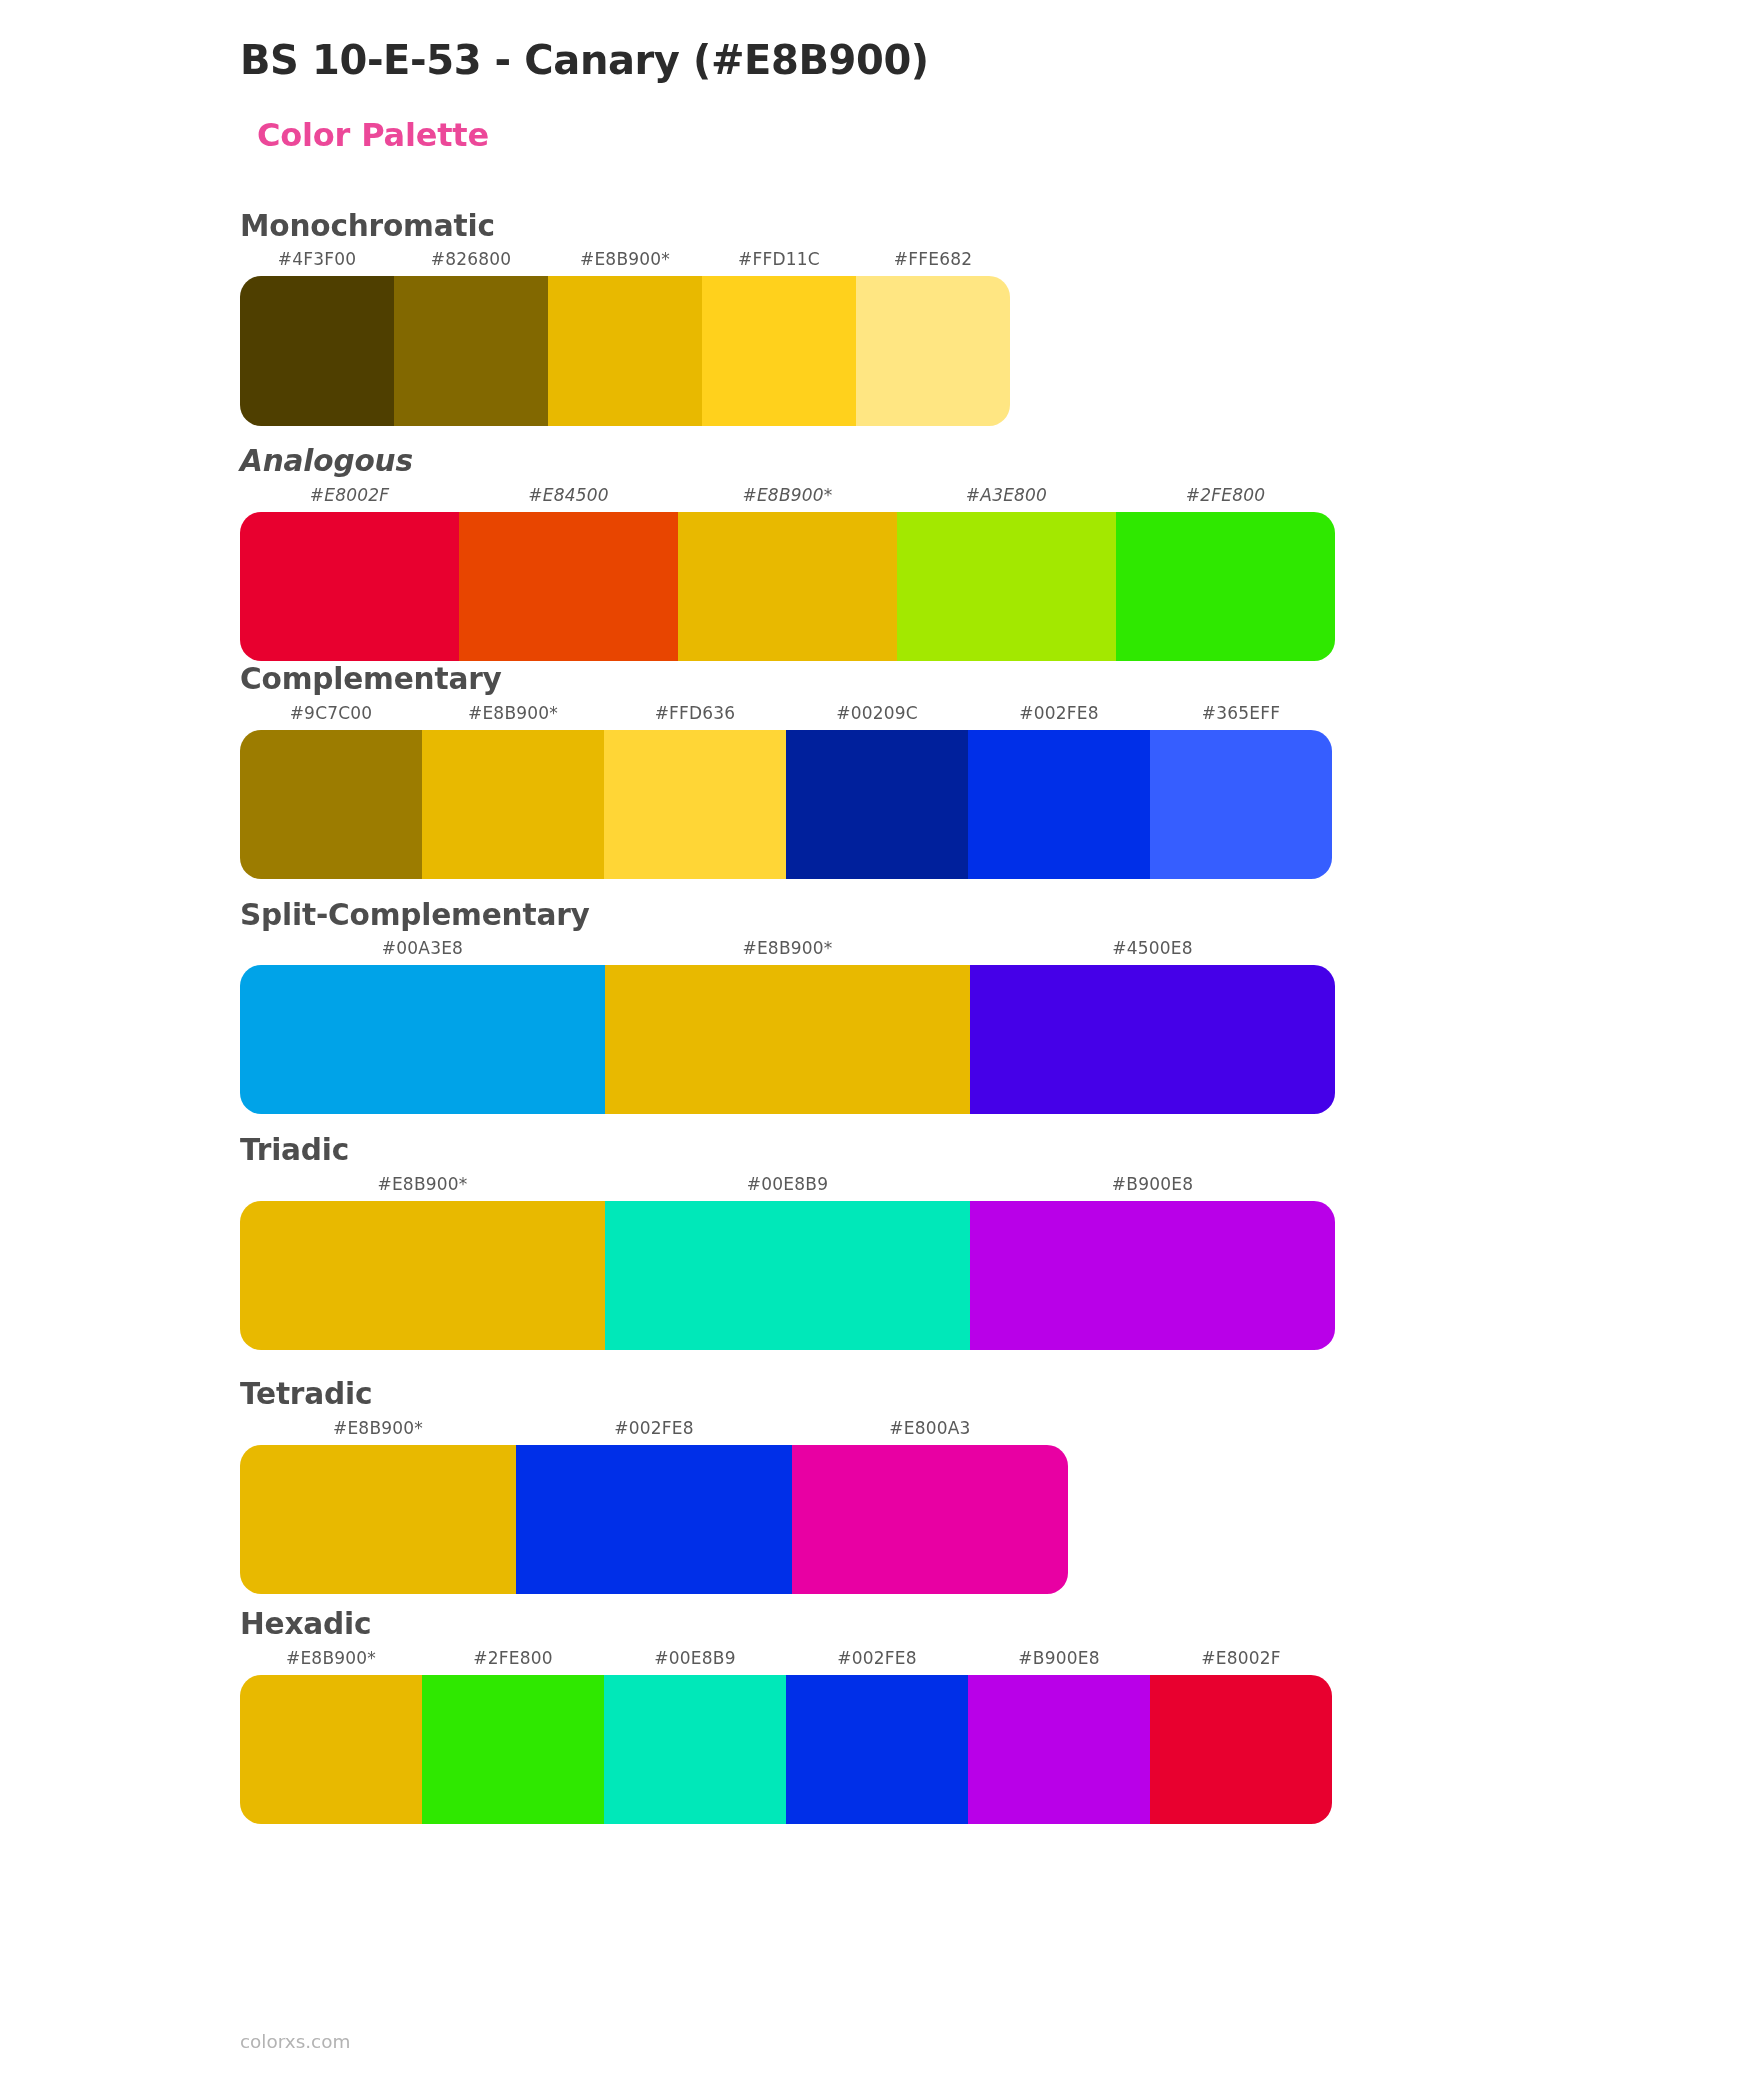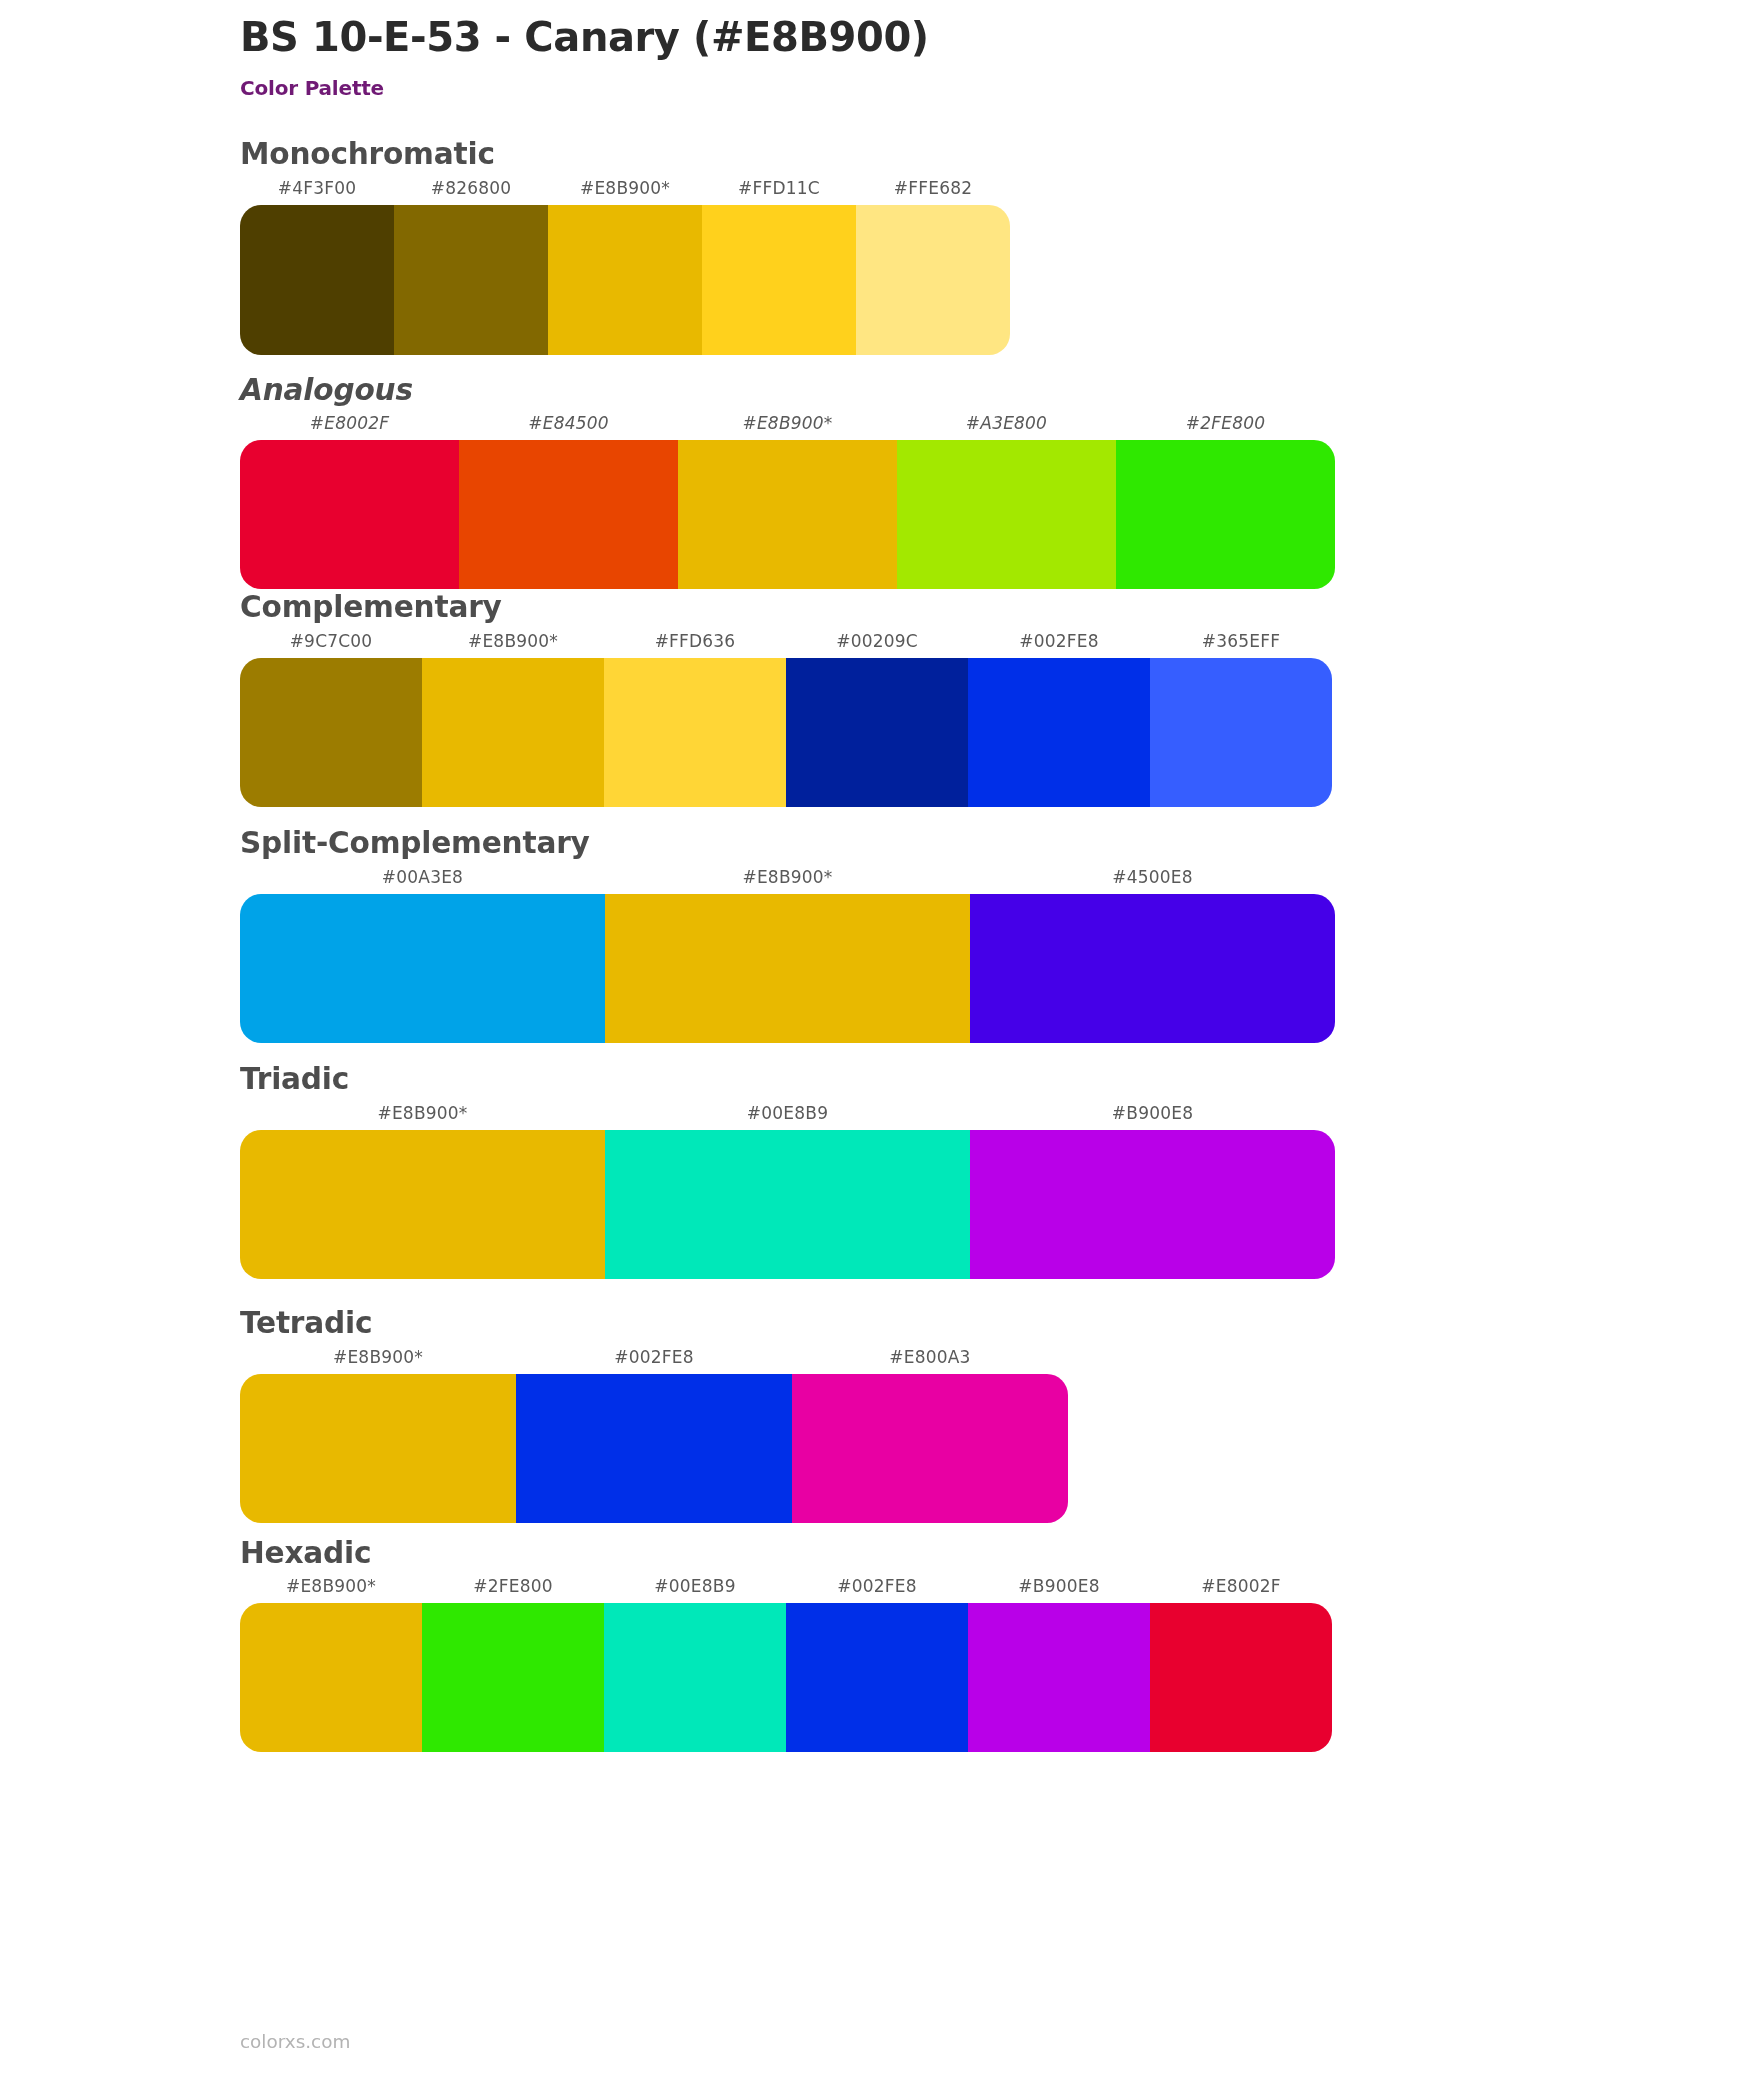--- a/index.html
+++ b/index.html
@@ -15,38 +15,38 @@
     overflow: hidden;
   }
   .page {
     position: relative;
     width: 1757px;
     height: 2077px;
     box-sizing: border-box;
     padding: 0 0 0 240px;
   }
   .page-header {
-    padding-top: 9px;
+    padding-top: 32px;
   }
   .page-title {
     font-size: 40px;
     font-weight: 700;
     color: #2b2b2b;
     letter-spacing: -0.4px;
     line-height: 1.12;
     margin: 0;
     padding-top: 6.4px;
   }
   .page-subtitle {
-    font-size: 20px;
+    font-size: 32px;
     font-weight: 700;
-    color: #701a75;
+    color: #ec4899;
     letter-spacing: -0.2px;
     line-height: 1.2;
-    margin: 0;
+    margin: 17px;
     padding-top: 16px;
   }
 
   .sections {
     padding-top: 37px;
   }
   .section {
     margin-bottom: 11.2px;
   }
   .section-title {

